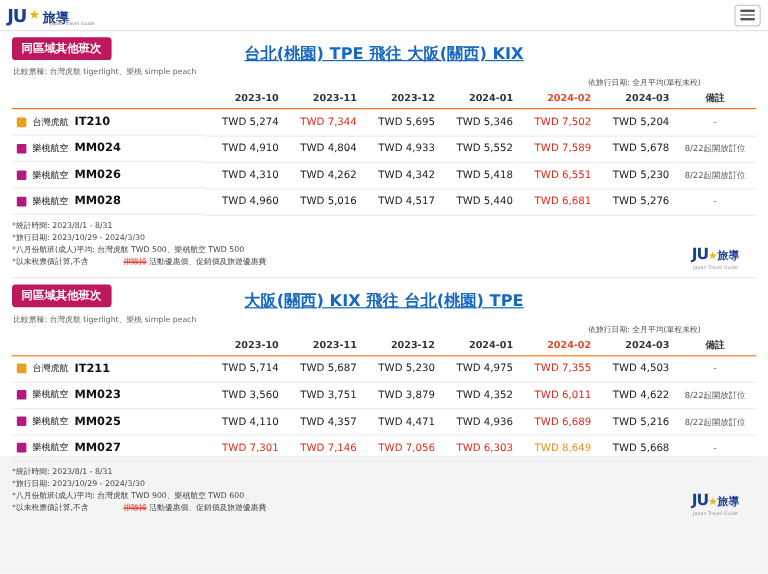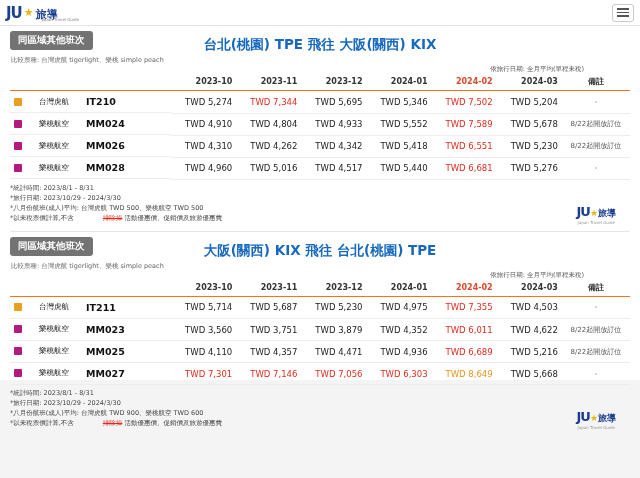--- a/index.html
+++ b/index.html
@@ -38,46 +38,46 @@
   .headline {
     text-align:center; font-size:17px; font-weight:bold; color:#111;
     padding: 12px 0 6px;
     letter-spacing:0.3px;
   }
 
   
   .section { padding: 0 10px; }
   .pill-row { margin-top:2px; }
   .pill {
-    display:inline-block; background:#737373; color:#fff; font-size:9.5px;
+    display:inline-block; background:#be185d; color:#fff; font-size:9.5px;
     padding: 3px 8px; border-radius: 3px; font-weight:bold;
   }
   .route {
     text-align:center; font-size:13.5px; font-weight:bold; color:#1769c0;
-    margin-top:-14px; margin-bottom:2px;
+    margin-top:-14px; margin-bottom:2px;text-decoration:underline;
   }
   .note-small { font-size:6.5px; color:#666; margin:2px 0 0 1px; }
   .right-note { text-align:right; font-size:6.5px; color:#555; margin-right:46px; }
 
   table { width:100%; border-collapse:collapse; }
   th, td { font-size:8.5px; }
   thead th {
     font-size:8px; color:#333; font-weight:bold; text-align:right;
     padding: 2px 4px 3px; border-bottom:1px solid #f97316;
   }
   thead th.first { text-align:left; }
   thead th.last { text-align:center; }
   thead th.hl { color:#d94a2b; }
   tbody td {
     padding: 5px 4px; text-align:right; border-bottom:1px solid #ededed;
     color:#222; white-space:nowrap;
   }
   tbody td.name {
     text-align:left; font-size:9.5px; font-weight:bold; color:#111;
-    display:flex; align-items:center; gap:17px;
+    display:flex; align-items:center; gap:5px;
   }
   tbody td.remark { text-align:center; font-size:7px; color:#555; }
   tbody td.red { color:#e02b1d;margin-top:32px; }
   tbody td.orange { color:#e8941a; }
   .sq { width:8px; height:8px; display:inline-block; border-radius:1px; flex:0 0 auto; }
 
   .foot { margin-top:4px; position:relative; }
   .foot p { margin:0 0 1px; font-size:6.5px; color:#444; }
   .strike { color:#e02b1d; text-decoration:line-through;margin-left:29px; }
   .wm {

